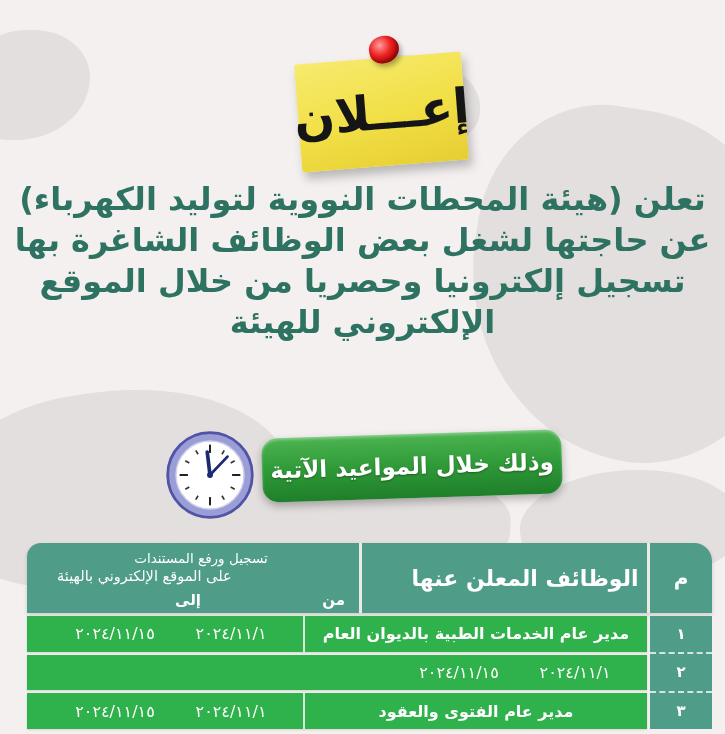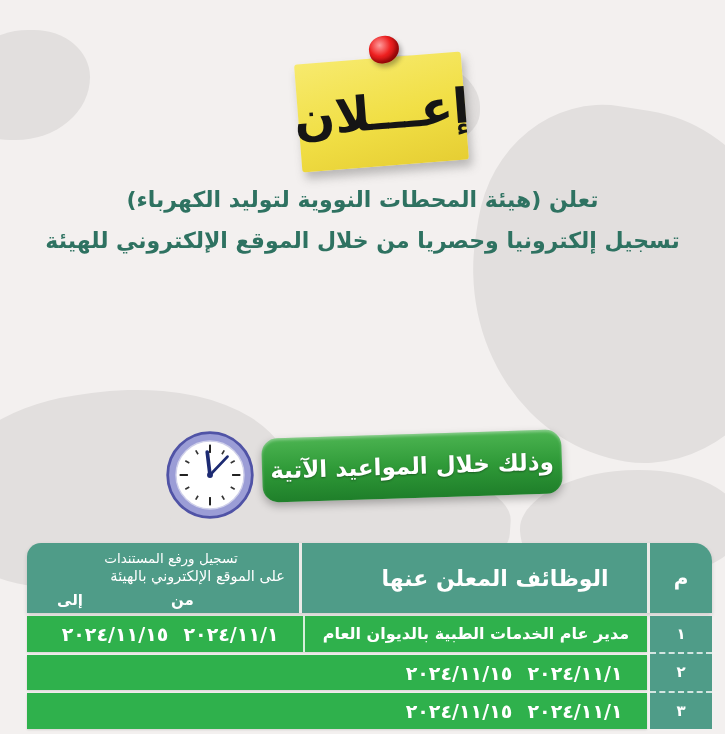--- a/index.html
+++ b/index.html
@@ -31,21 +31,21 @@
     border-radius:50% 50% 55% 45%;
     background:radial-gradient(circle at 38% 32%,#ff9d9d 0%,#ee2020 42%,#9b0606 88%);
     box-shadow:inset -2px -3px 4px rgba(110,0,0,.55),2px 4px 5px rgba(0,0,0,.3);
     transform:rotate(-10deg);
   }
 
   
   .ann{
     position:absolute;left:12px;right:12px;top:179px;z-index:2;
     text-align:center;color:#2e7261;font-weight:bold;
-    font-size:22px;line-height:41px;
+    font-size:32px;line-height:41px;
   }
 
   
   .clock{position:absolute;left:163px;top:429px;width:94px;height:92px;z-index:2;}
 
   
   .btn{
     position:absolute;left:262px;top:434px;width:300px;height:64px;z-index:2;
     border-radius:16px;transform:rotate(-1.8deg);
     background:linear-gradient(180deg,#4cb451 0%,#2f9a38 50%,#1f7f2a 100%);
@@ -60,60 +60,61 @@
     height:70px;background:#4f9c88;border-radius:14px 18px 0 0;
     display:flex;direction:rtl;color:#fff;
     box-shadow:0 2px 4px rgba(0,0,0,.15);
   }
   .th-num{width:62px;display:flex;align-items:center;justify-content:center;font-size:20px;font-weight:bold;}
   .th-jobs{
     flex:1;display:flex;align-items:center;justify-content:center;
     font-size:22px;font-weight:bold;
     border-right:3px solid #eceae8;border-left:3px solid #eceae8;padding-left:41px;
   }
-  .th-dates{width:272px;display:flex;flex-direction:column;justify-content:center;padding:4px 14px 2px 30px;box-sizing:border-box;}
+  .th-dates{width:332px;display:flex;flex-direction:column;justify-content:center;padding:4px 14px 2px 30px;box-sizing:border-box;}
   .th-dates-l1{font-size:13.5px;text-align:center;}
-  .th-dates-l2{font-size:14.5px;text-align:right;margin-top:2px;}
+  .th-dates-l2{font-size:14.5px;text-align:left;margin-top:2px;}
   .th-fromto{display:flex;direction:rtl;margin-top:7px;font-size:15px;font-weight:bold;}
-  .th-fromto span{flex:1;text-align:left;}
+  .th-fromto span{flex:1;text-align:right;}
 
   .tbody{display:flex;direction:rtl;height:113px;margin-top:3px;}
   .num-col{width:62px;background:#4f9c88;display:flex;flex-direction:column;margin-left:3px;}
   .num-cell{flex:1;display:flex;align-items:center;justify-content:center;color:#fff;font-size:15px;font-weight:bold;}
   .num-cell.dash{border-bottom:2px dashed rgba(255,255,255,.75);}
   .rows-col{flex:1;display:flex;flex-direction:column;}
   .trow{flex:1;background:#2fb14c;margin-bottom:3px;display:flex;direction:rtl;box-shadow:0 1px 2px rgba(0,0,0,.12);}
   .trow:last-child{margin-bottom:0;}
   .td-job{
     flex:1;display:flex;align-items:center;justify-content:center;
     color:#fff;font-weight:bold;font-size:16px;line-height:17px;text-align:center;
     padding:1px 16px;border-left:2px solid rgba(255,255,255,.8);
   }
   .td-dates{width:276px;display:flex;direction:rtl;align-items:center;padding:0 14px 0 30px;box-sizing:border-box;}
-  .td-dates span{flex:1;text-align:center;color:#fff;font-weight:bold;font-size:19px;letter-spacing:1px;}
+  .td-dates span{flex:1;text-align:center;color:#fff;font-weight:normal;font-size:16px;letter-spacing:1px;}
 </style>
 </head>
 <body>
 
 <div class="stage">
 
   <div class="blob b1"></div>
   <div class="blob b2"></div>
   <div class="blob b3"></div>
   <div class="blob b4"></div>
   <div class="blob b5"></div>
   <div class="blob b6"></div>
 
   <div class="note">
     <div class="note-title">إعـــلان</div>
   </div>
   <div class="pin"></div>
 
   <div class="ann">
     <div>تعلن (هيئة المحطات النووية لتوليد الكهرباء)</div>
+    <div>عن حاجتها لشغل بعض الوظائف الشاغرة بها</div>
     <div>تسجيل إلكترونيا وحصريا من خلال الموقع الإلكتروني للهيئة</div>
   </div>
 
   <div class="clock">
     <svg viewBox="0 0 100 100" width="94" height="92">
       <circle cx="50" cy="50" r="46" fill="#9b9dd6" stroke="#5053a6" stroke-width="3"></circle>
       <circle cx="50" cy="50" r="37" fill="#ffffff" stroke="#cfd0ea" stroke-width="1.5"></circle>
       <g stroke="#222" stroke-width="2.2">
         <line x1="50" y1="17" x2="50" y2="26"></line>
         <line x1="50" y1="74" x2="50" y2="83"></line>
@@ -168,20 +169,21 @@
             <span>٢٠٢٤/١١/١٥</span>
           </div>
         </div>
         <div class="trow">
           <div class="td-dates">
             <span>٢٠٢٤/١١/١</span>
             <span>٢٠٢٤/١١/١٥</span>
           </div>
         </div>
         <div class="trow">
+          <div class="td-job">مدير عام الفتوى والعقود</div>
           <div class="td-dates">
             <span>٢٠٢٤/١١/١</span>
             <span>٢٠٢٤/١١/١٥</span>
           </div>
         </div>
       </div>
     </div>
   </div>
 
 </div>

